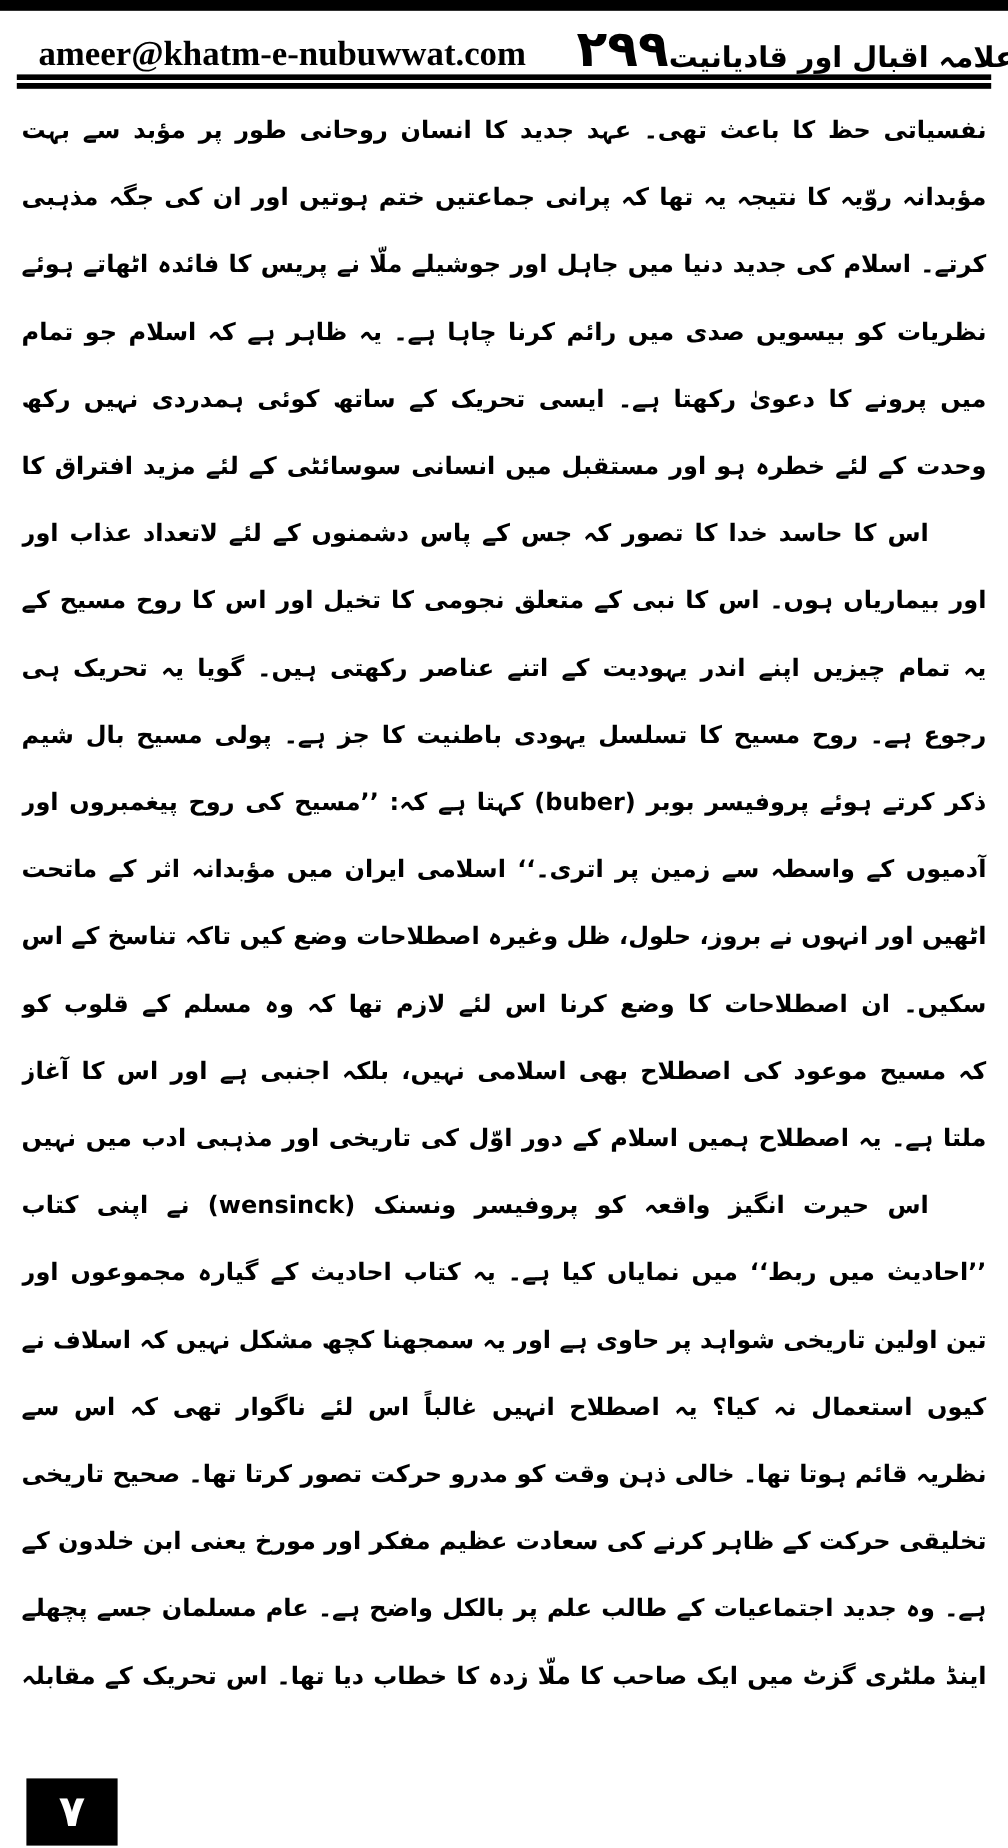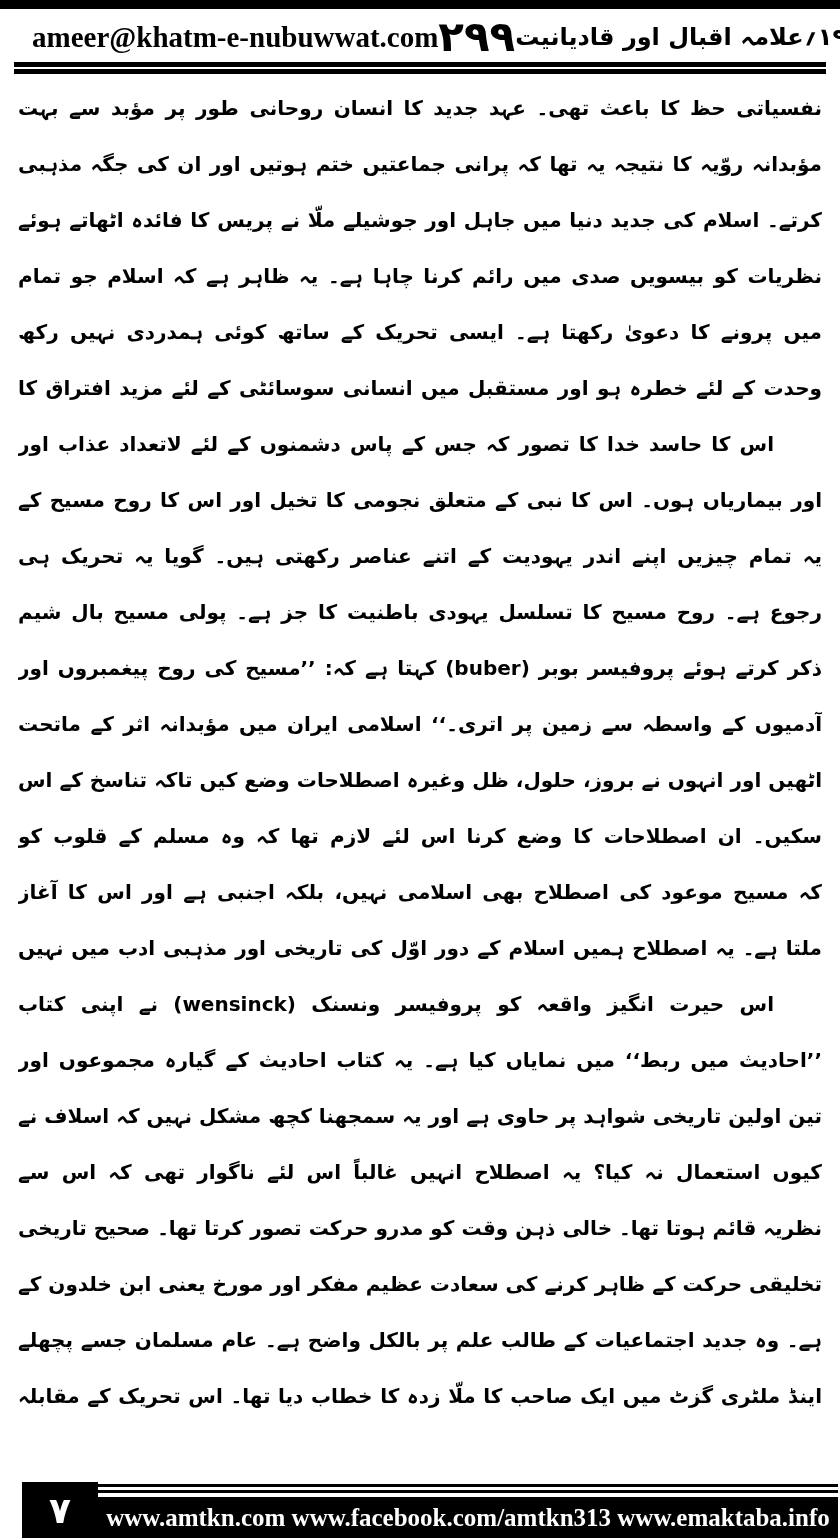--- a/index.html
+++ b/index.html
@@ -4,24 +4,24 @@
 <style>
   html, body { margin: 0; padding: 0; background: #ffffff; }
   .page {
     position: relative; width: 840px; height: 1540px;
     background: #ffffff; overflow: hidden;
     font-family: "DejaVu Sans", sans-serif; color: #000;
   }
   .topbar { position: absolute; top: 0; left: 0; width: 100%; height: 9px; background: #000; }
   .header {
     position: absolute; top: 12px; left: 32px; right: 14px; height: 50px;
-    display: flex; align-items: center;
+    display: flex; align-items: flex-end;
   }
   .email { font-family: "Liberation Serif", serif; font-weight: 700; font-size: 29px; white-space: nowrap; }
-  .pagenum { font-weight: 700; font-size: 42px; line-height: 1; }
+  .pagenum { font-weight: 700; font-size: 42px; margin-left: 42px; line-height: 1; }
   .booktitle { flex: 1; direction: rtl; text-align: left; font-weight: 700; font-size: 24px; white-space: nowrap; }
   .rule {
     position: absolute; top: 62px; left: 14px; right: 14px; height: 12px;
     background: linear-gradient(to bottom, #000 0px, #000 5px, #fff 5px, #fff 7px, #000 7px, #000 12px);
   }
   .textblock { position: absolute; top: 80px; left: 18px; right: 18px; }
   .bodyline {
     direction: rtl; unicode-bidi: embed;
     font-size: 20px; font-weight: 700;
     line-height: 56px; height: 56px; overflow: hidden;
@@ -83,22 +83,15 @@
       <div class="bodyline">نظریہ قائم ہوتا تھا۔ خالی ذہن وقت کو مدرو حرکت تصور کرتا تھا۔ صحیح تاریخی عمل کو بحیثیت ایک</div>
       <div class="bodyline plast">تخلیقی حرکت کے ظاہر کرنے کی سعادت عظیم مفکر اور مورخ یعنی ابن خلدون کے حصہ میں تھی۔</div>
       <div class="bodyline">ہے۔ وہ جدید اجتماعیات کے طالب علم پر بالکل واضح ہے۔ عام مسلمان جسے پچھلے دن سول</div>
       <div class="bodyline">اینڈ ملٹری گزٹ میں ایک صاحب کا ملّا زدہ کا خطاب دیا تھا۔ اس تحریک کے مقابلہ میں حفظ</div>
     </div>
 
   <div class="footer">
     <div class="fbox">
       <span>۷</span>
     </div>
-    <div class="fright">
-      <div class="fline"></div>
-      <div class="fline"></div>
-      <div class="fbar">
-        <span>www.amtkn.com www.facebook.com/amtkn313 www.emaktaba.info</span>
-      </div>
-    </div>
   </div>
 
 </div>
 
 </body></html>

